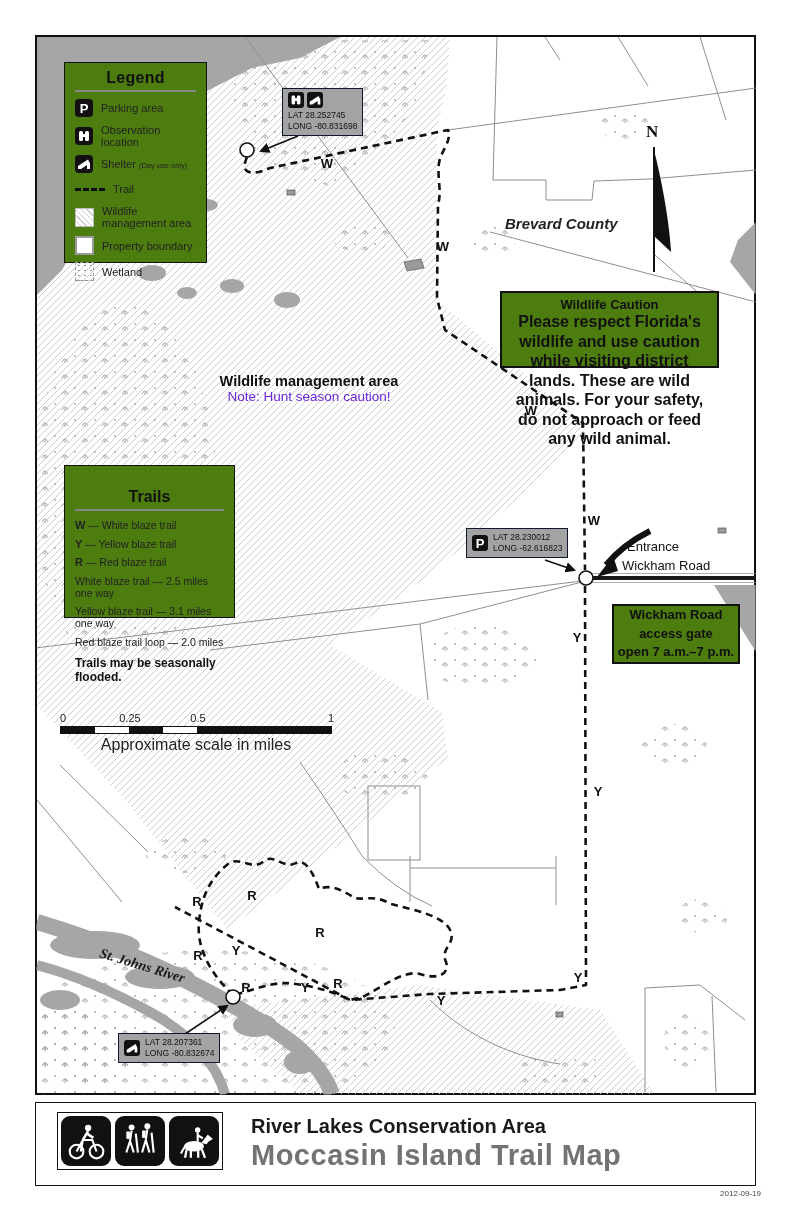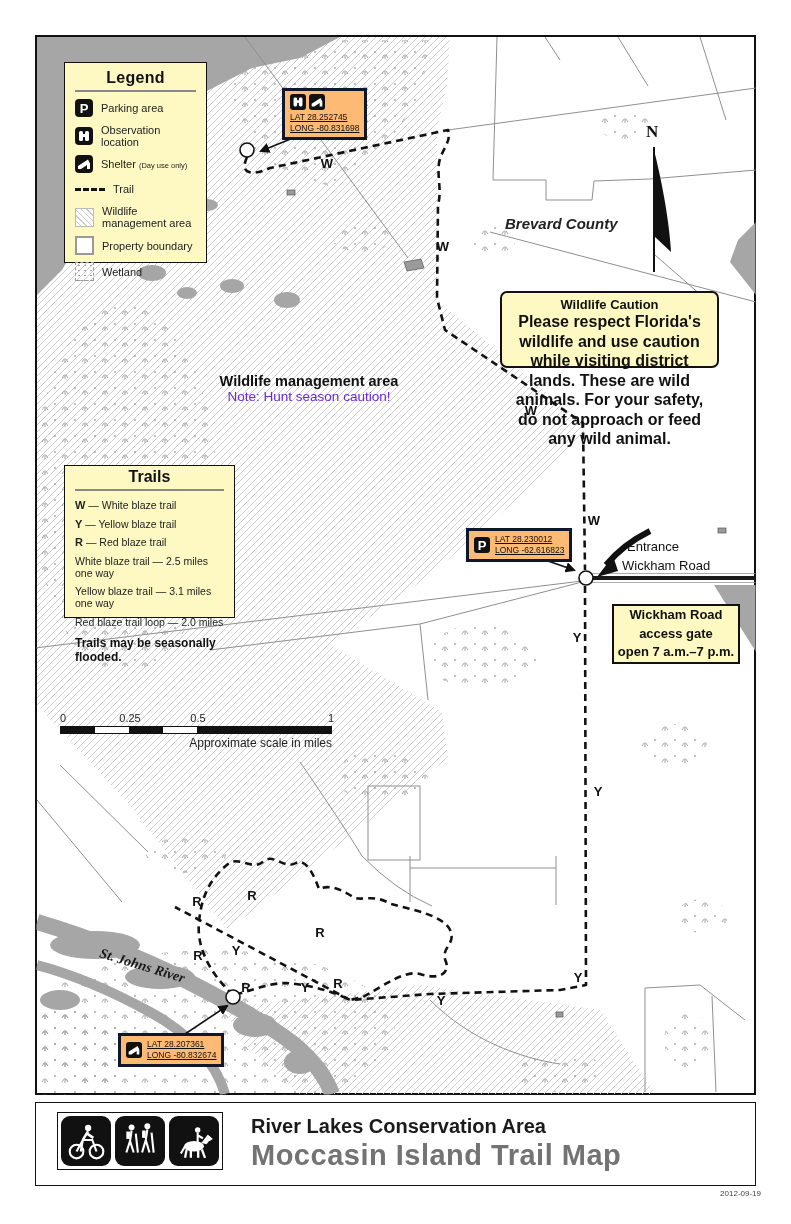--- a/index.html
+++ b/index.html
@@ -1,56 +1,56 @@
 <!DOCTYPE html>
 <html><head>
 <meta charset="utf-8">
 <style>
   html,body{margin:0;padding:0;background:#e8e8e8;}
   .page{position:relative;width:791px;height:1224px;background:#fff;overflow:hidden;
         font-family:"Liberation Sans",sans-serif;color:#111;}
   .page svg.mapart{position:absolute;left:0;top:0;}
 
   
-  .box{position:absolute;background:#fef9c3;border:1.5px solid #111;box-sizing:border-box;}
+  .box{position:absolute;background:#4d7c0f;border:1.5px solid #111;box-sizing:border-box;}
   .legend{left:64px;top:62px;width:143px;height:201px;padding:6px 8px;}
   .legend h2{margin:0 0 3px 0;text-align:center;font-size:16px;letter-spacing:.3px;}
   .legend .rule{height:2px;background:#888;margin:0 2px 7px 2px;}
   .lrow{display:flex;align-items:center;gap:8px;margin:0 0 7px 2px;min-height:18px;}
   .lrow .lab{font-size:11px;color:#222;}
   .lrow .note{font-size:7.5px;color:#222;}
   .sqicon{width:18px;height:18px;background:#111;border-radius:4px;flex:0 0 auto;
           display:flex;align-items:center;justify-content:center;}
   .sqicon.small{width:16px;height:16px;border-radius:3px;}
   .sqicon span{color:#fff;font-weight:bold;font-size:13px;line-height:1;}
   .dashline{width:30px;border-top:3px dashed #111;flex:0 0 auto;}
   .swatch{width:19px;height:19px;box-sizing:border-box;flex:0 0 auto;}
   .swatch.wma{border:1px solid #bbb;
       background:repeating-linear-gradient(45deg,#fff 0 3px,#ccc 3px 4px);}
   .swatch.bound{border:2px solid #999;background:#fff;}
   .swatch.wet{border:1px dashed #999;
       background-image:radial-gradient(#999 0.9px,transparent 1px);background-size:6px 5px;}
 
-  .trailsbox{left:64px;top:465px;width:171px;height:153px;padding:2px 10px;}
+  .trailsbox{left:64px;top:465px;width:171px;height:153px;padding:22px 10px;}
   .trailsbox h2{margin:0 0 3px 0;text-align:center;font-size:16px;}
   .trailsbox .rule{height:2px;background:#888;margin:0 0 8px 0;}
   .tline{font-size:10.5px;margin:0 0 6.5px 0;color:#222;}
   .tline b{font-size:11px;}
   .twarn{font-size:12px;font-weight:bold;margin-top:8px;color:#111;}
 
-  .caution{left:500px;top:291px;width:219px;height:77px;border-width:2px;padding:4px 8px;border-radius:7px;}
+  .caution{left:500px;top:291px;width:219px;height:77px;border-width:2px;padding:4px 8px;}
   .caution .ct{font-weight:bold;font-size:13px;text-align:center;margin:0;}
   .caution .cb{font-weight:bold;font-size:16px;line-height:1.22;margin:0;text-align:center;}
 
   .gate{left:612px;top:604px;width:128px;height:60px;border-width:2px;
         display:flex;flex-direction:column;justify-content:center;text-align:center;
         font-weight:bold;font-size:13px;line-height:1.45;}
 
-  .callout{position:absolute;background:#fdba74;border:3px solid #0f172a;padding:3px 5px;
-           display:flex;align-items:center;gap:5px;text-decoration:underline;}
+  .callout{position:absolute;background:#a3a3a3;border:1px solid #0f172a;padding:3px 5px;
+           display:flex;align-items:center;gap:5px;}
   .callout .coords{font-size:8.5px;line-height:1.3;white-space:nowrap;color:#111;}
   .callout .icons{display:flex;gap:3px;}
   .callout1{left:282px;top:88px;flex-direction:column;align-items:flex-start;gap:2px;}
   .callout2{left:466px;top:528px;}
   .callout3{left:118px;top:1033px;}
 
   
   .mlabel{position:absolute;white-space:nowrap;}
   .county{left:505px;top:215px;font-family:Liberation Sans, sans-serif;font-style:italic;
           font-weight:bold;font-size:15px;color:#222;}
@@ -64,21 +64,21 @@
   .northN{left:646px;top:122px;font-family:"Liberation Serif",serif;font-weight:bold;font-size:17px;}
   .blaze{position:absolute;transform:translate(-50%,-50%);font-weight:bold;font-size:13px;color:#111;}
 
   
   .scale{position:absolute;left:60px;top:712px;width:280px;}
   .scale .ticks{position:relative;height:13px;font-size:11px;color:#222;}
   .scale .ticks span{position:absolute;transform:translateX(-50%);}
   .scale .bar{position:relative;margin-top:1px;width:272px;height:8px;border:1px solid #111;
               box-sizing:border-box;display:flex;}
   .scale .seg{height:100%;}
-  .scale .cap{font-size:12px;color:#222;margin-top:2px;text-align:right;width:272px;}
+  .scale .cap{font-size:16px;color:#222;margin-top:2px;text-align:center;width:272px;}
 
   
   .footer{position:absolute;left:35px;top:1102px;width:721px;height:84px;
           border:1.5px solid #111;box-sizing:border-box;background:#fff;}
   .acticons{position:absolute;left:21px;top:9px;border:1.5px solid #111;padding:3px;
             display:flex;gap:4px;background:#fff;}
   .act{width:50px;height:50px;background:#111;border-radius:9px;display:flex;
        align-items:center;justify-content:center;}
   .ftitle{position:absolute;left:215px;top:12px;}
   .ftitle .f1{font-weight:bold;font-size:20px;color:#1a1a1a;}

